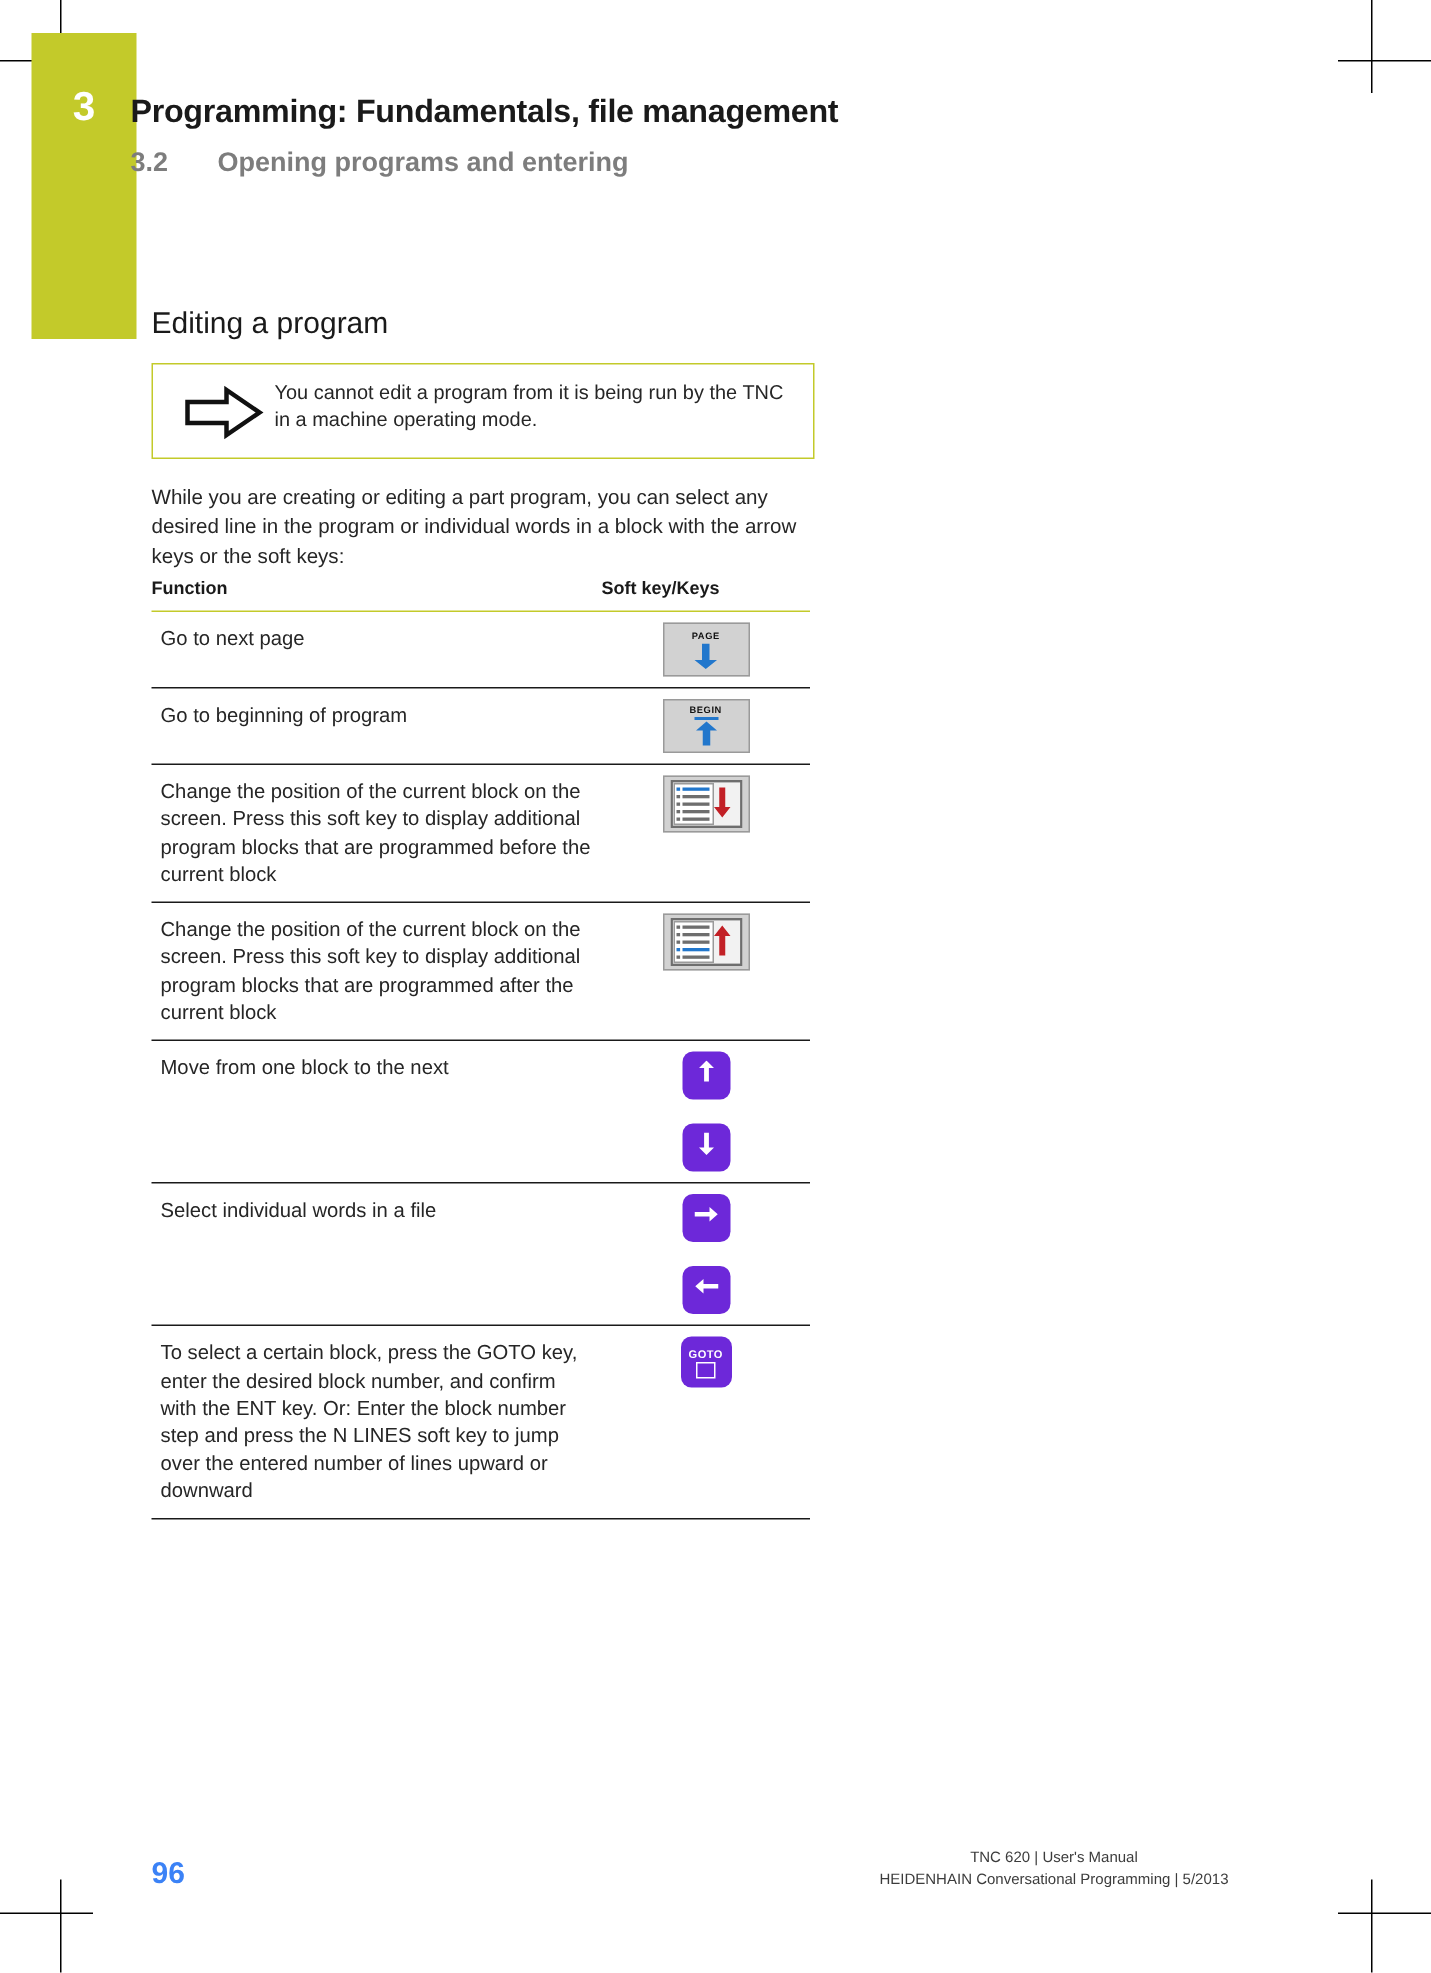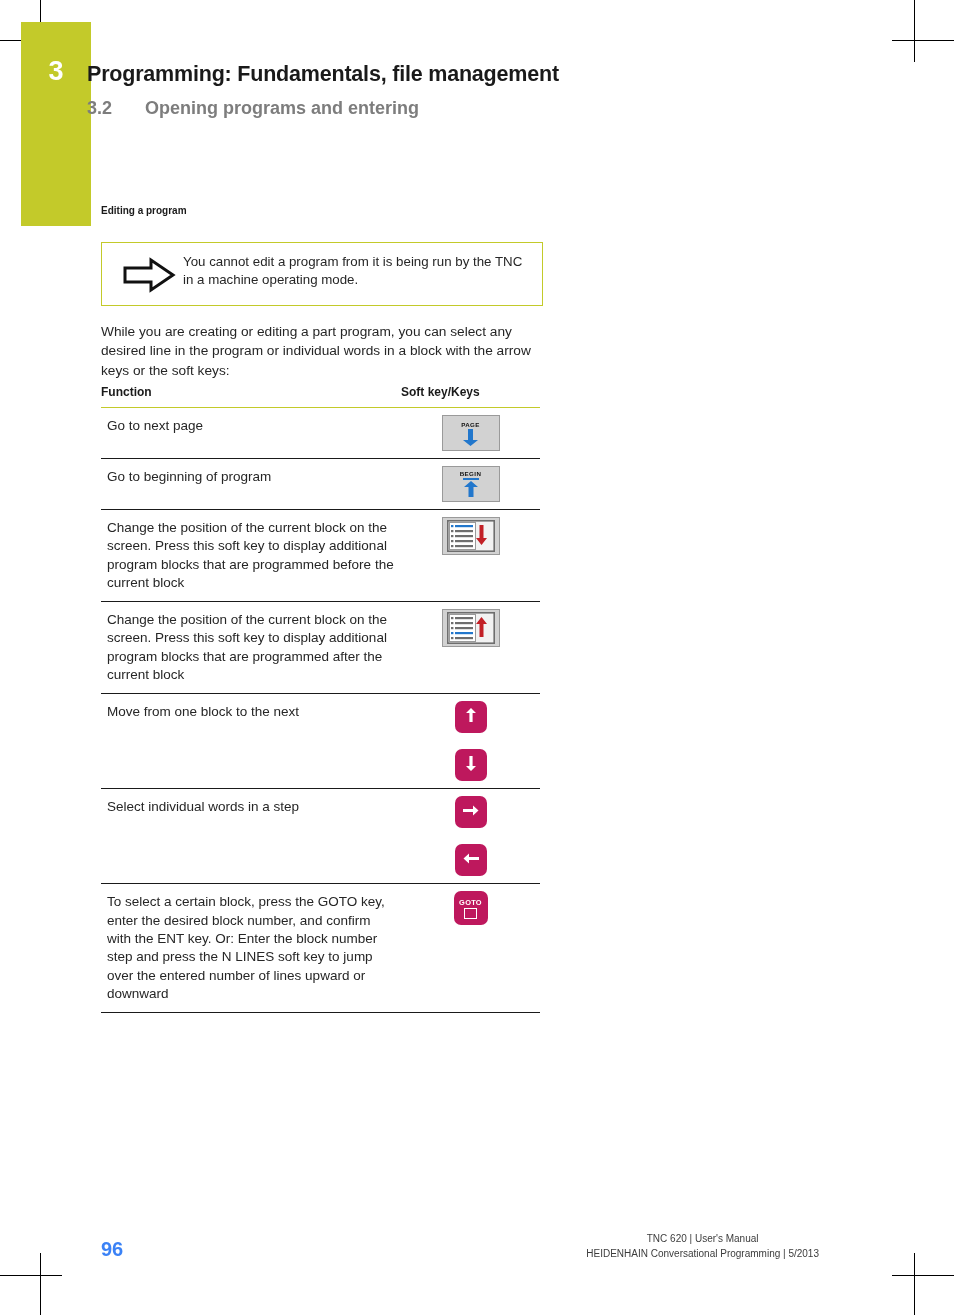--- a/index.html
+++ b/index.html
@@ -27,21 +27,21 @@
   }
 
   
   .head-wrap{position:absolute;left:87px;top:62px;width:700px;}
   .h-title{font-size:21.5px;font-weight:bold;color:#1a1a1a;letter-spacing:-0.2px;}
   .h-sub{margin-top:11px;font-size:18px;font-weight:bold;color:#7d7d7d;}
   .h-sub .num{display:inline-block;width:58px;}
 
   .section-title{
     position:absolute;left:101px;top:205px;
-    font-size:10px;font-weight:bold;color:#1a1a1a;
+    font-size:20px;font-weight:normal;color:#1a1a1a;
   }
 
   
   .note-box{
     position:absolute;left:101px;top:242px;width:442px;height:64px;
     border:1px solid #c3ca2a;box-sizing:border-box;
   }
   .note-icon{
     position:absolute;left:19px;top:14px;width:56px;height:36px;
   }
@@ -85,21 +85,21 @@
     align-items:center;justify-content:center;position:relative;
   }
   .sk-label{
     font-size:6.2px;font-weight:bold;color:#111;letter-spacing:0.4px;
     line-height:8px;
   }
   .sk-svg{display:block;}
 
   
   .hwkey{
-    width:32px;height:32px;background:#be185d;border-radius:7px;
+    width:32px;height:32px;background:#6d28d9;border-radius:7px;
     display:flex;flex-direction:column;align-items:center;justify-content:center;
   }
   .hwkey.goto{width:34px;height:34px;gap:1px;}
   .goto-label{font-size:7.4px;font-weight:bold;color:#fff;letter-spacing:0.3px;}
   .goto-sq{width:13px;height:11px;border:1.6px solid #fff;box-sizing:border-box;}
 
   
   .pg-num{
     position:absolute;left:101px;top:1238px;
     font-size:20px;font-weight:bold;color:#3b82f6;
@@ -236,21 +236,21 @@
                 </svg></span>
             </div>
             <div class="hwkey">
               <span><svg width="14" height="15" viewBox="0 0 14 15">
                   <path d="M5.4 0 L5.4 10 L2 10 L7 15 L12 10 L8.6 10 L8.6 0 Z" fill="#ffffff"></path>
                 </svg></span>
             </div>
           </div>
         </div>
         <div class="row">
-          <div class="fn">Select individual words in a step</div>
+          <div class="fn">Select individual words in a file</div>
           <div class="sk">
             <div class="hwkey">
               <span><svg width="16" height="13" viewBox="0 0 16 13">
                   <path d="M0 5 L10 5 L10 1.6 L15.5 6.5 L10 11.4 L10 8 L0 8 Z" fill="#ffffff"></path>
                 </svg></span>
             </div>
             <div class="hwkey">
               <span><svg width="16" height="13" viewBox="0 0 16 13">
                   <path d="M16 5 L6 5 L6 1.6 L0.5 6.5 L6 11.4 L6 8 L16 8 Z" fill="#ffffff"></path>
                 </svg></span>

